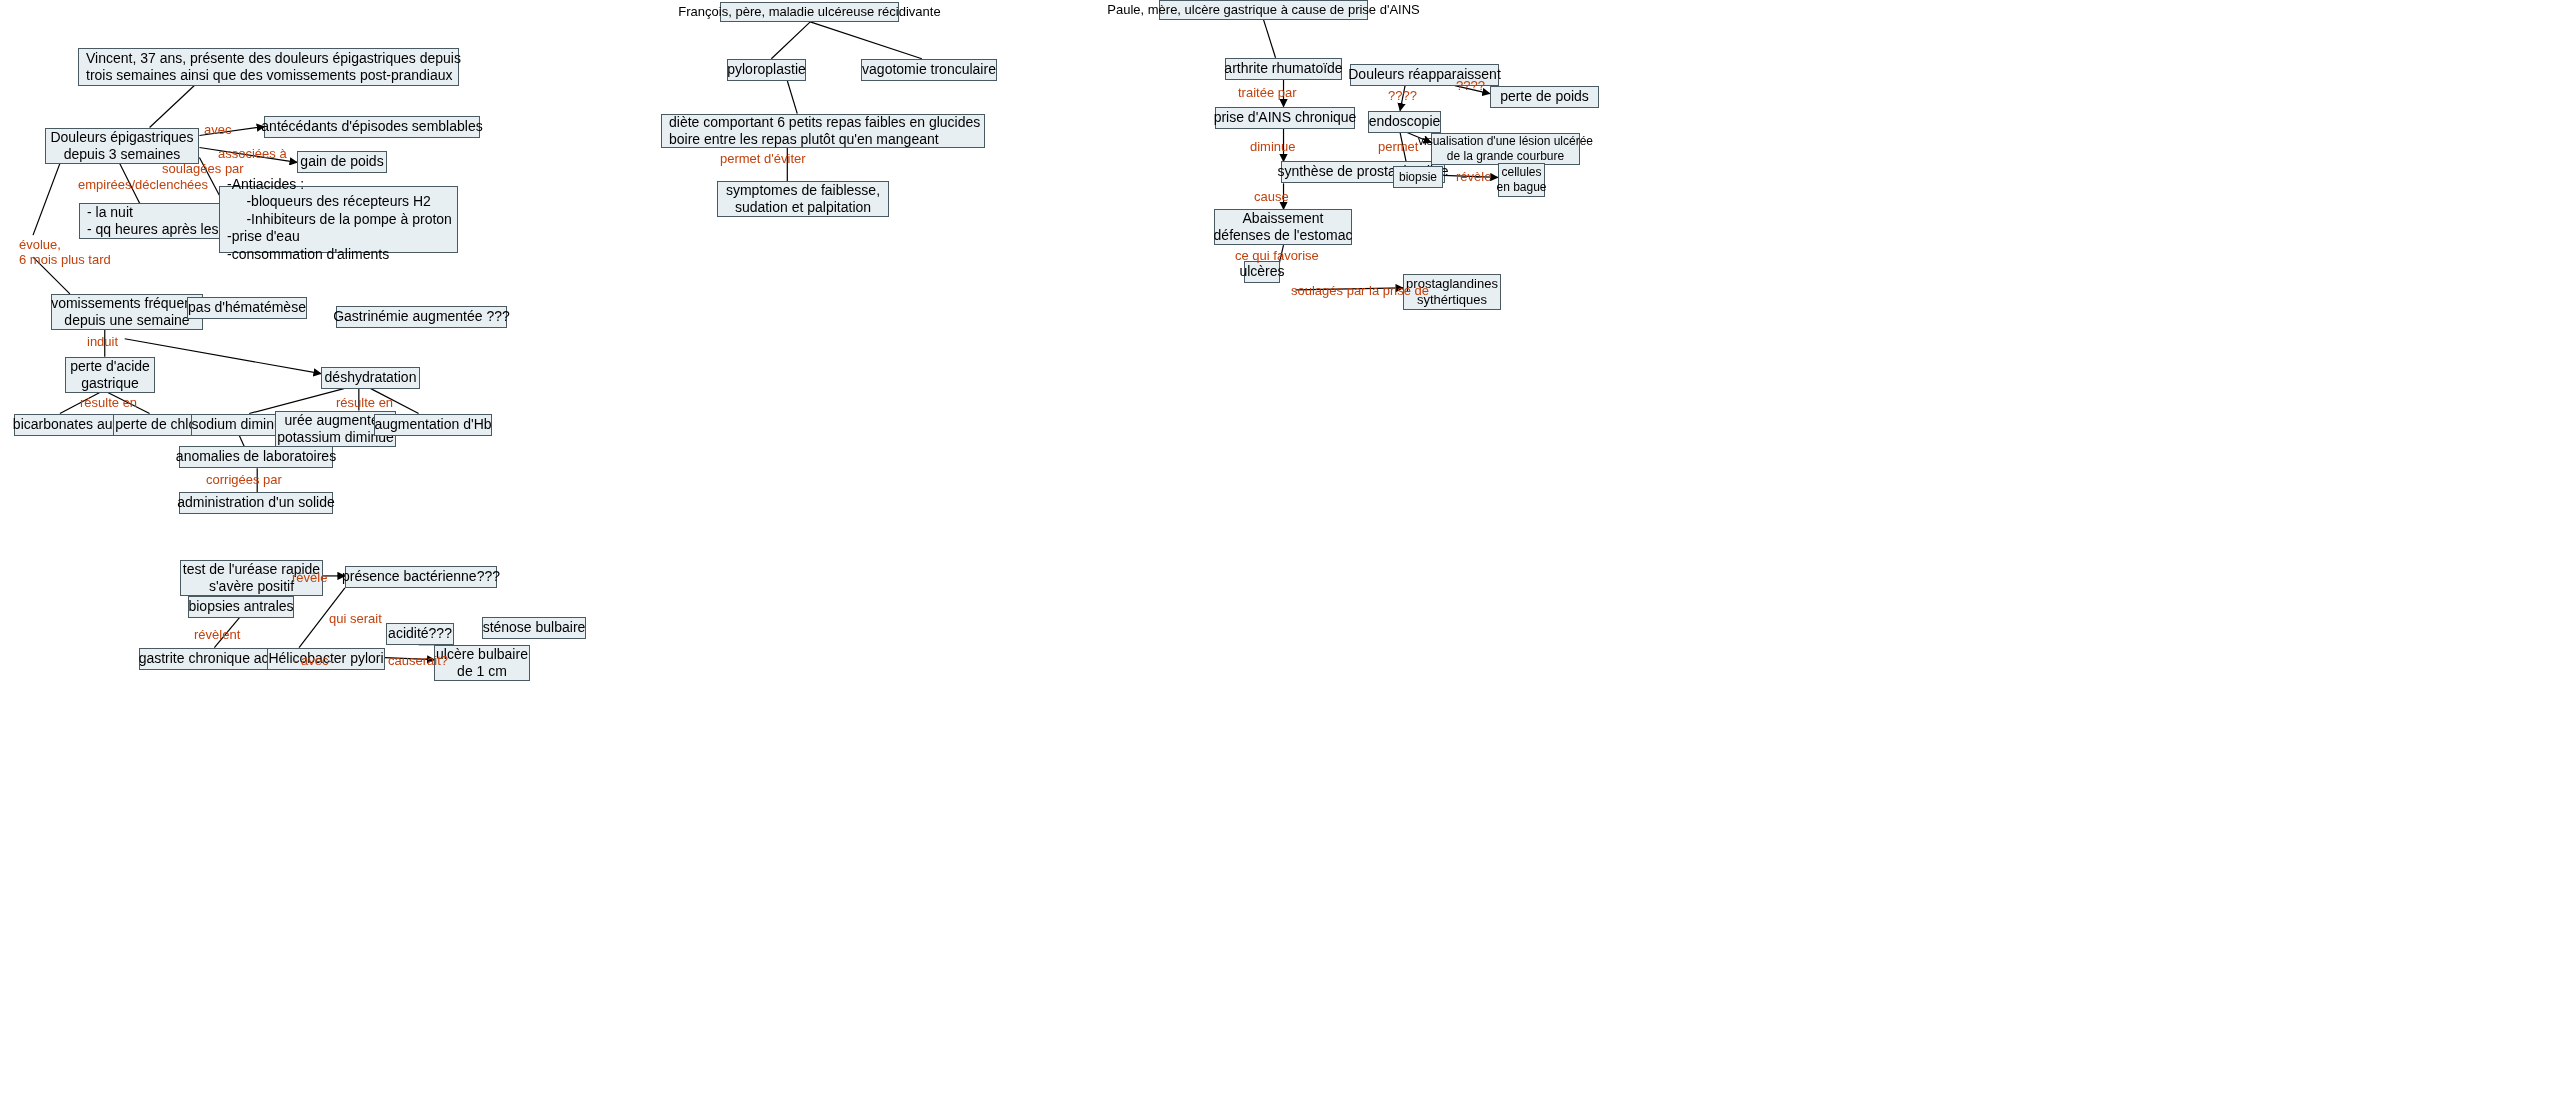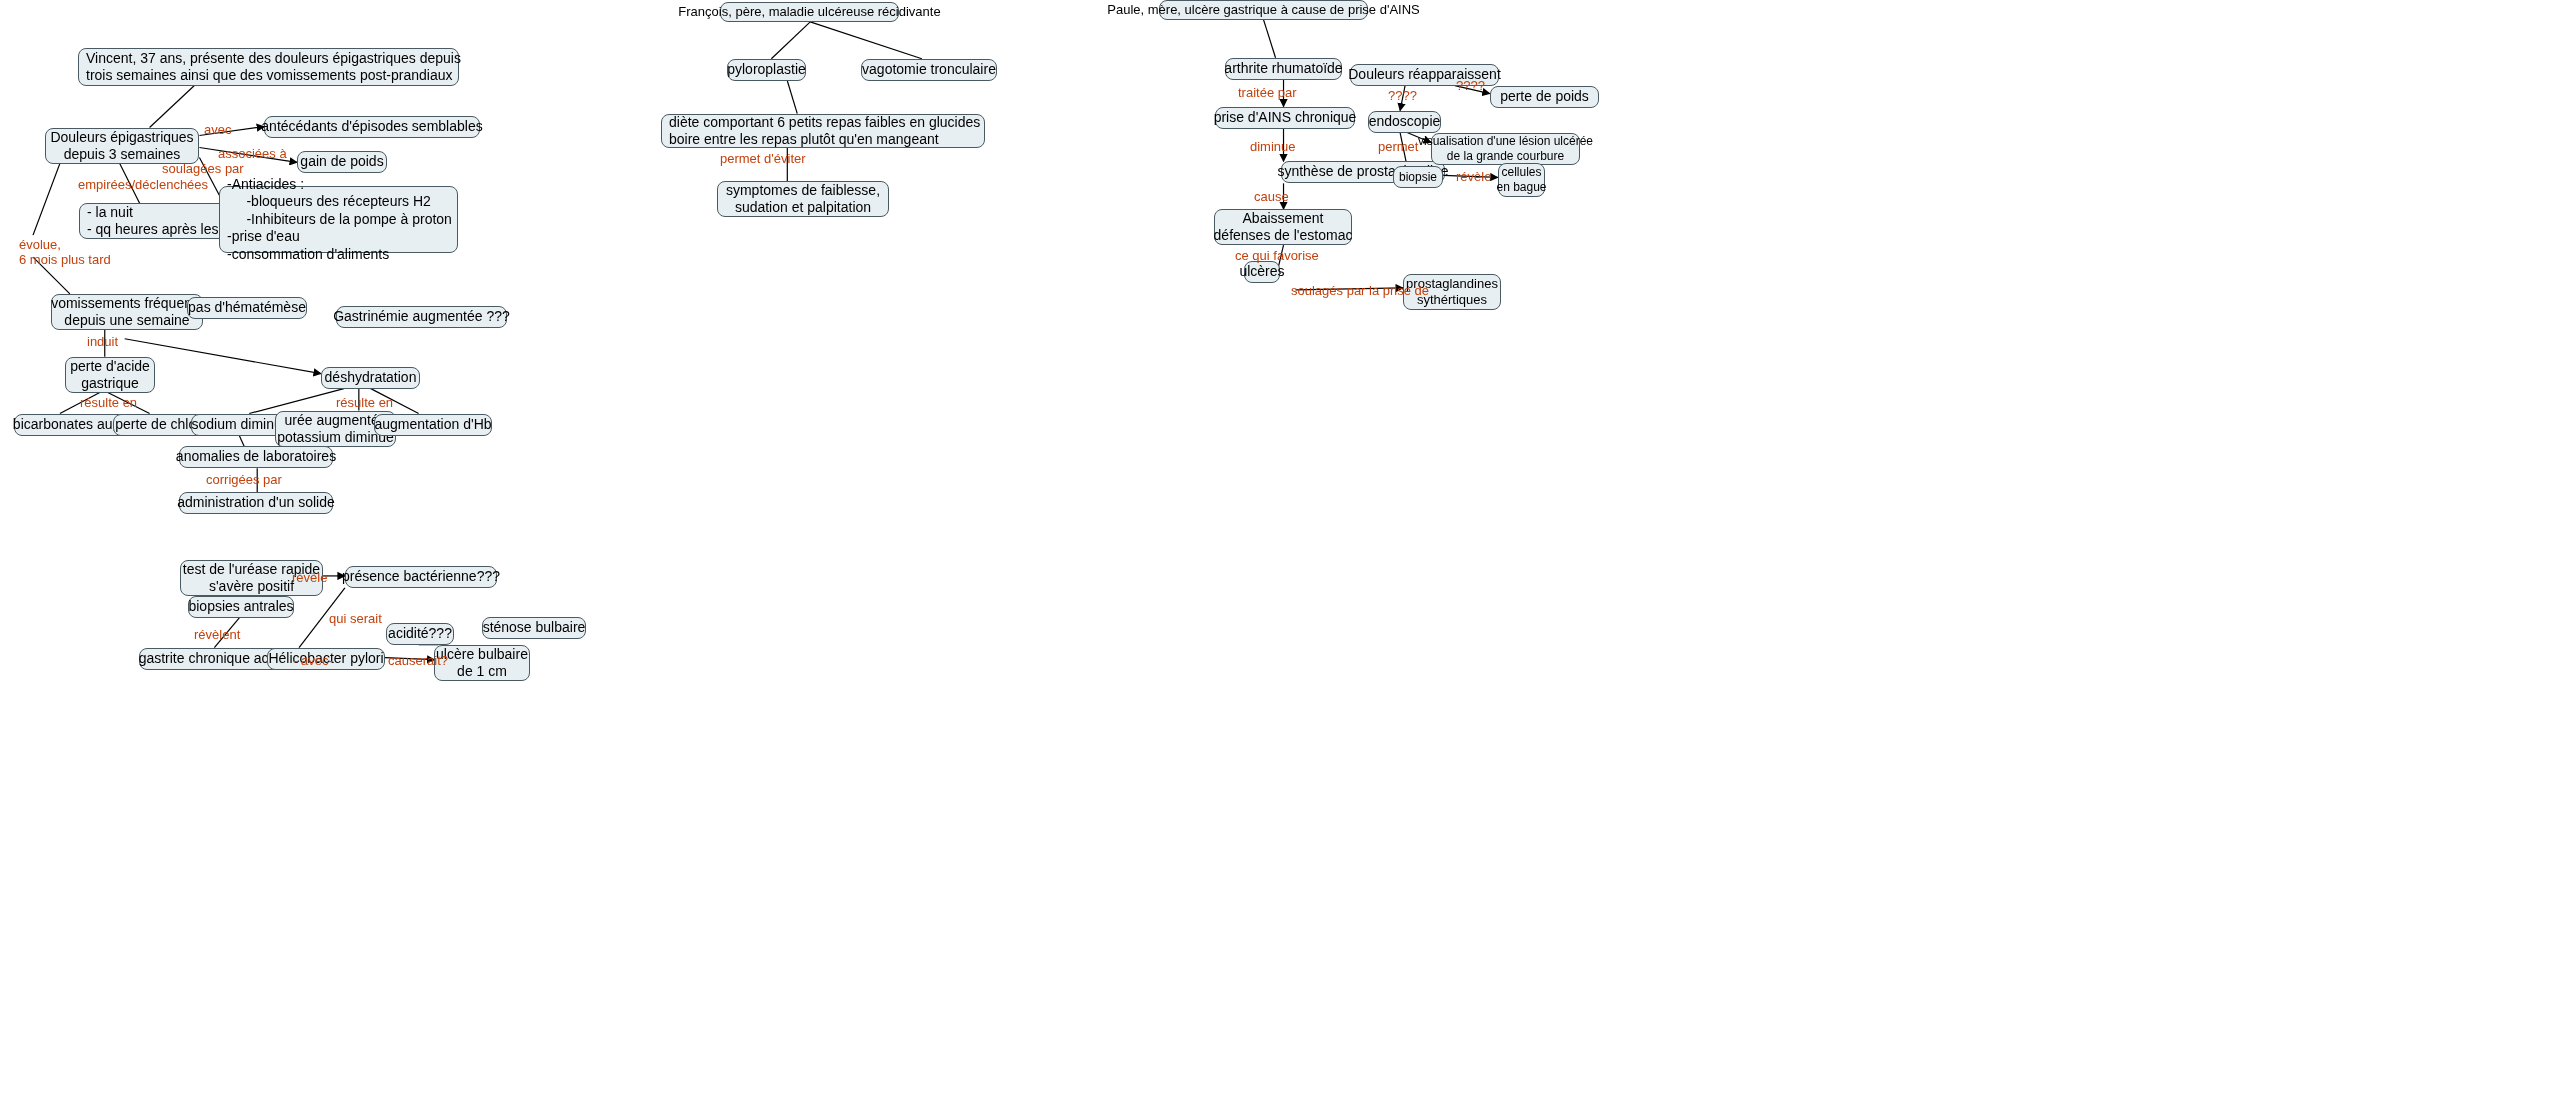--- a/index.html
+++ b/index.html
@@ -23,21 +23,21 @@
     top: 0;
     width: 2576px;
     height: 1111px;
     pointer-events: none;
   }
   .node {
     position: absolute;
     box-sizing: border-box;
     background: #e8eff2;
     border: 1px solid #4a5a63;
-    border-radius: 8px;
+    border-radius: 0;
     font-size: 14px;
     line-height: 1.25;
     text-align: center;
     padding: 4px 7px;
     white-space: pre;
     display: flex;
     align-items: center;
     justify-content: center;
   }
   .node.left {

